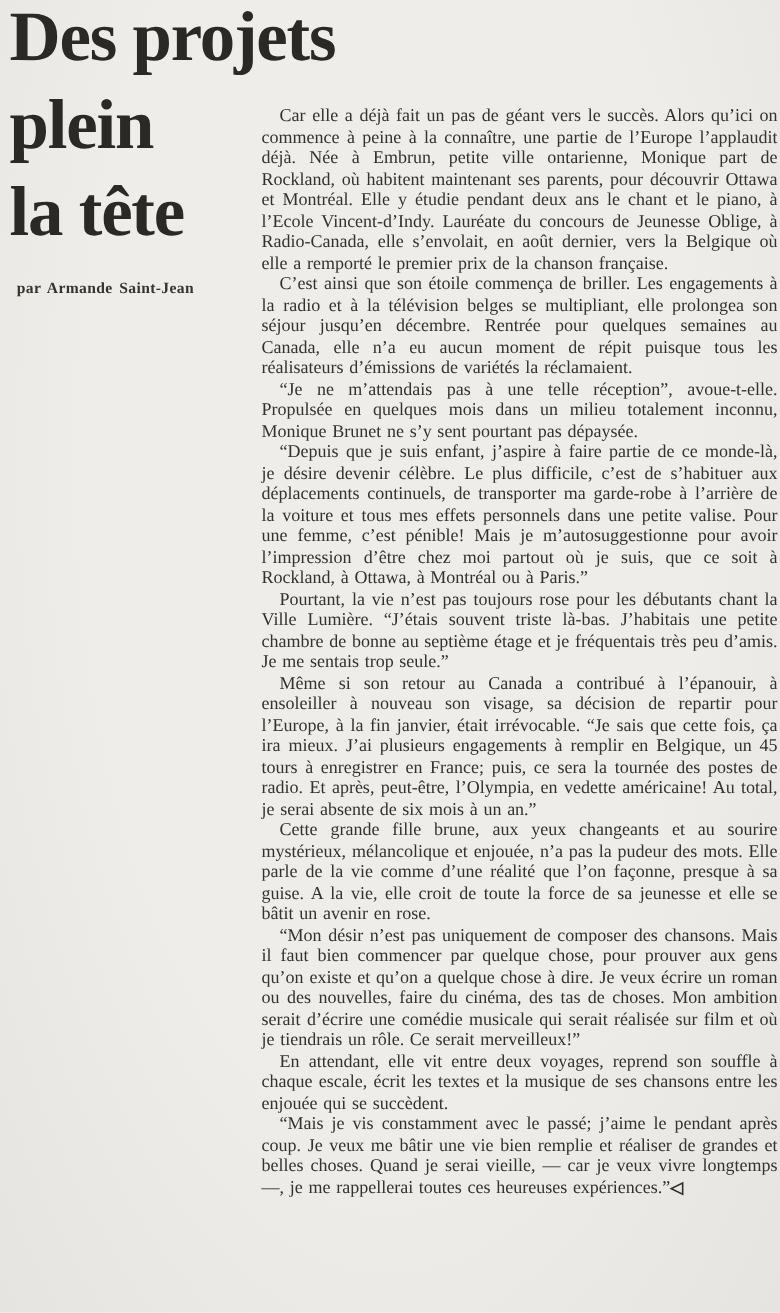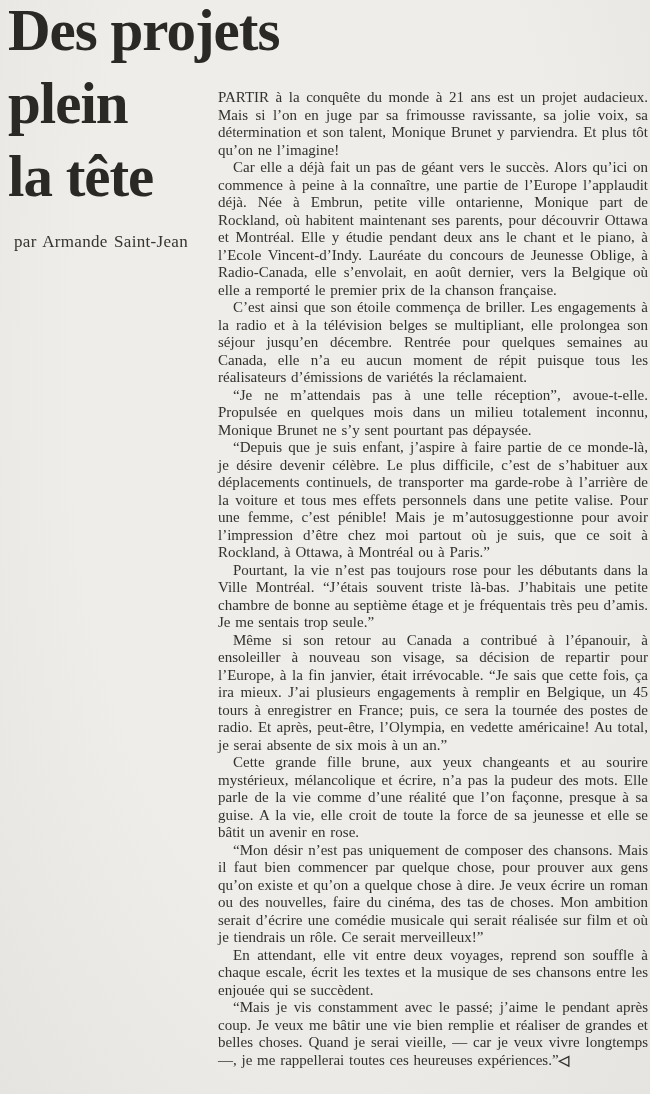--- a/index.html
+++ b/index.html
@@ -22,24 +22,25 @@
     font-size: 59px;
     line-height: 73px;
     letter-spacing: -1px;
     color: #2b2925;
     white-space: pre-line;
   }
   .byline {
     position: absolute;
     left: 14px;
     top: 232px;
-    font-size: 17px;
+    font-size: 13px;
     letter-spacing: 0.3px;
     word-spacing: 2px;
     color: #37342f;
+    font-weight: bold;
   }
   .body-col {
     position: absolute;
     left: 218px;
     top: 89px;
     width: 430px;
     font-size: 15px;
     line-height: 17.5px;
     text-align: justify;
     color: #33312c;
@@ -60,26 +61,25 @@
 
 <div class="page">
 
   <h1 class="headline">Des projets
 plein
 la tête</h1>
 
   <div class="byline">par Armande Saint-Jean</div>
 
   <div class="body-col">
-    <p class="para no-indent">PARTIR à la conquête du monde à 21 ans est un projet audacieux. Mais si l’on en juge par sa frimousse ravissante, sa jolie voix, sa détermination et son talent, Monique Brunet y parviendra. Et plus tôt qu’on ne l’imagine!</p>
     <p class="para">Car elle a déjà fait un pas de géant vers le succès. Alors qu’ici on commence à peine à la connaître, une partie de l’Europe l’applaudit déjà. Née à Embrun, petite ville ontarienne, Monique part de Rockland, où habitent maintenant ses parents, pour découvrir Ottawa et Montréal. Elle y étudie pendant deux ans le chant et le piano, à l’Ecole Vincent-d’Indy. Lauréate du concours de Jeunesse Oblige, à Radio-Canada, elle s’envolait, en août dernier, vers la Belgique où elle a remporté le premier prix de la chanson française.</p>
     <p class="para">C’est ainsi que son étoile commença de briller. Les engagements à la radio et à la télévision belges se multipliant, elle prolongea son séjour jusqu’en décembre. Rentrée pour quelques semaines au Canada, elle n’a eu aucun moment de répit puisque tous les réalisateurs d’émissions de variétés la réclamaient.</p>
     <p class="para">“Je ne m’attendais pas à une telle réception”, avoue-t-elle. Propulsée en quelques mois dans un milieu totalement inconnu, Monique Brunet ne s’y sent pourtant pas dépaysée.</p>
     <p class="para">“Depuis que je suis enfant, j’aspire à faire partie de ce monde-là, je désire devenir célèbre. Le plus difficile, c’est de s’habituer aux déplacements continuels, de transporter ma garde-robe à l’arrière de la voiture et tous mes effets personnels dans une petite valise. Pour une femme, c’est pénible! Mais je m’autosuggestionne pour avoir l’impression d’être chez moi partout où je suis, que ce soit à Rockland, à Ottawa, à Montréal ou à Paris.”</p>
-    <p class="para">Pourtant, la vie n’est pas toujours rose pour les débutants dans la Ville Montréal. “J’étais souvent triste là-bas. J’habitais une petite chambre de bonne au septième étage et je fréquentais très peu d’amis. Je me sentais trop seule.”</p>
+    <p class="para">Pourtant, la vie n’est pas toujours rose pour les débutants chant la Ville Lumière. “J’étais souvent triste là-bas. J’habitais une petite chambre de bonne au septième étage et je fréquentais très peu d’amis. Je me sentais trop seule.”</p>
     <p class="para">Même si son retour au Canada a contribué à l’épanouir, à ensoleiller à nouveau son visage, sa décision de repartir pour l’Europe, à la fin janvier, était irrévocable. “Je sais que cette fois, ça ira mieux. J’ai plusieurs engagements à remplir en Belgique, un 45 tours à enregistrer en France; puis, ce sera la tournée des postes de radio. Et après, peut-être, l’Olympia, en vedette américaine! Au total, je serai absente de six mois à un an.”</p>
-    <p class="para">Cette grande fille brune, aux yeux changeants et au sourire mystérieux, mélancolique et écrire, n’a pas la pudeur des mots. Elle parle de la vie comme d’une réalité que l’on façonne, presque à sa guise. A la vie, elle croit de toute la force de sa jeunesse et elle se bâtit un avenir en rose.</p>
+    <p class="para">Cette grande fille brune, aux yeux changeants et au sourire mystérieux, mélancolique et enjouée, n’a pas la pudeur des mots. Elle parle de la vie comme d’une réalité que l’on façonne, presque à sa guise. A la vie, elle croit de toute la force de sa jeunesse et elle se bâtit un avenir en rose.</p>
     <p class="para">“Mon désir n’est pas uniquement de composer des chansons. Mais il faut bien commencer par quelque chose, pour prouver aux gens qu’on existe et qu’on a quelque chose à dire. Je veux écrire un roman ou des nouvelles, faire du cinéma, des tas de choses. Mon ambition serait d’écrire une comédie musicale qui serait réalisée sur film et où je tiendrais un rôle. Ce serait merveilleux!”</p>
     <p class="para">En attendant, elle vit entre deux voyages, reprend son souffle à chaque escale, écrit les textes et la musique de ses chansons entre les enjouée qui se succèdent.</p>
     <p class="para"><span>“Mais je vis constamment avec le passé; j’aime le pendant après coup. Je veux me bâtir une vie bien remplie et réaliser de grandes et belles choses. Quand je serai vieille, — car je veux vivre longtemps —, je me rappellerai toutes ces heureuses expériences.”</span><span class="endmark">◁</span></p>
   </div>
 
 </div>
 
 </body></html>

